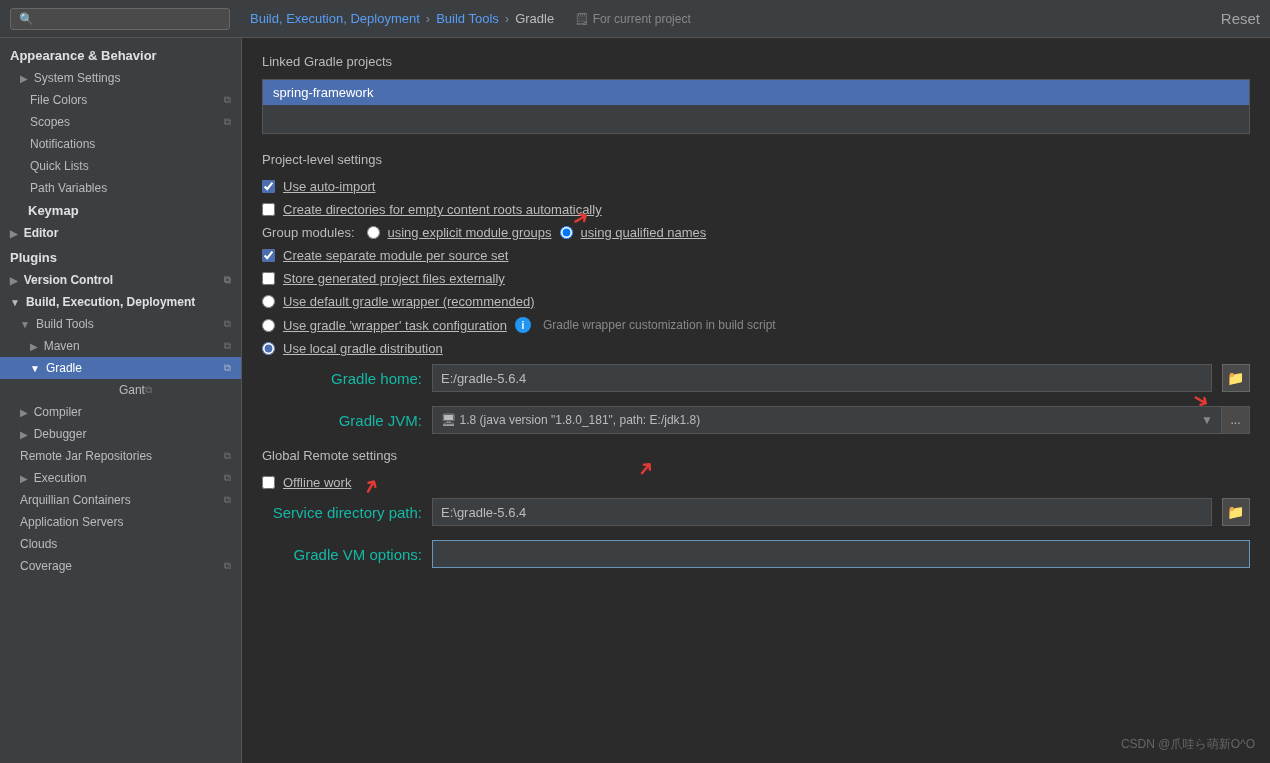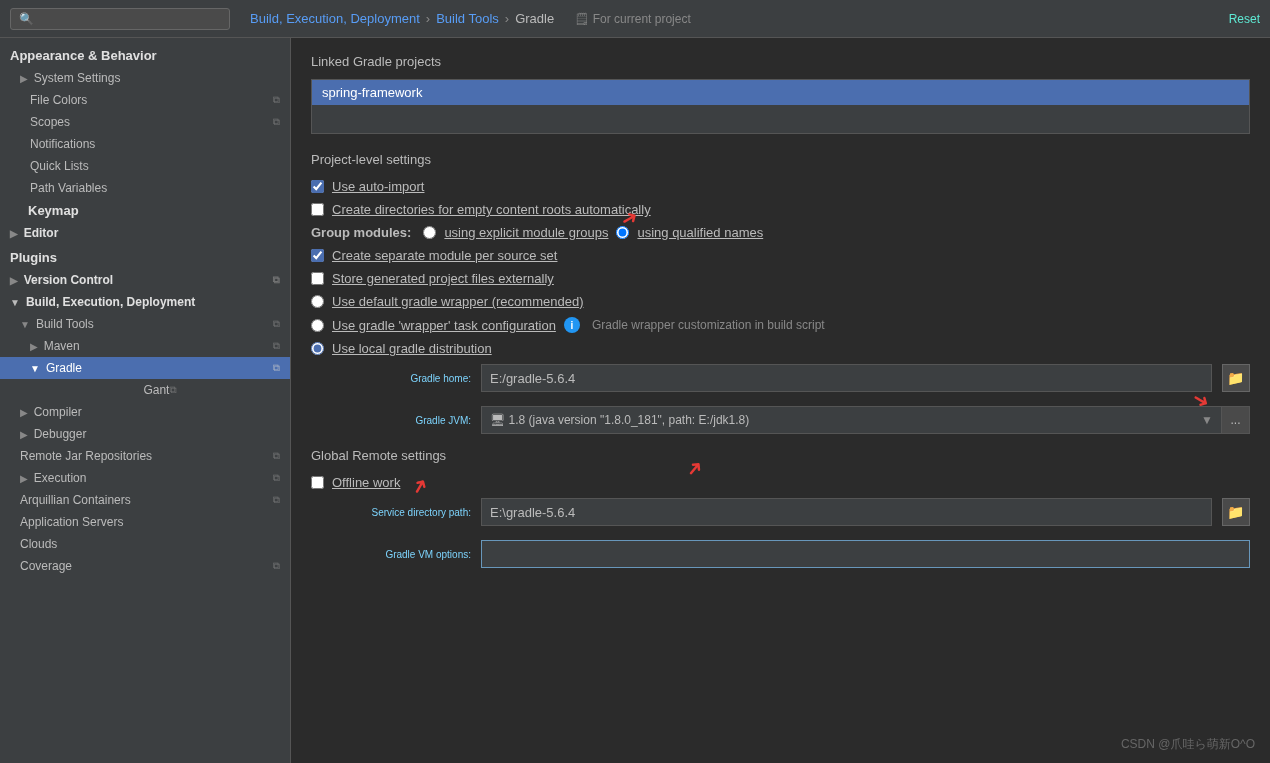--- a/index.html
+++ b/index.html
@@ -44,38 +44,38 @@
       align-items: center;
       padding-left: 20px;
       font-size: 13px;
       color: #bbbbbb;
       gap: 6px;
     }
     .breadcrumb-separator { color: #888; }
     .for-current-project { color: #888; font-size: 12px; margin-left: 10px; }
     .for-current-project::before { content: "🗒 "; }
     .reset-btn {
-      color: #5eead4;
-      cursor: pointer;
-      font-size: 12px;
+      color: #a3a3a3;
+      cursor: pointer;
+      font-size: 15px;
       background: none;
       border: none;
       margin-left: auto;
     }
 
     
     .main-layout {
       display: flex;
       flex: 1;
       overflow: hidden;
     }
 
     
     .sidebar {
-      width: 291px;
+      width: 242px;
       background: #3c3f41;
       border-right: 1px solid #555;
       overflow-y: auto;
       flex-shrink: 0;
       padding: 4px 0;
     }
     .sidebar::-webkit-scrollbar { width: 6px; }
     .sidebar::-webkit-scrollbar-track { background: #3c3f41; }
     .sidebar::-webkit-scrollbar-thumb { background: #666; }
 
@@ -199,22 +199,22 @@
     }
 
     .field-row {
       display: flex;
       align-items: center;
       margin-bottom: 14px;
       gap: 10px;
     }
     .field-label {
       width: 160px;
-      color: #7dd3fc;
-      font-size: 10px;
+      color: #14b8a6;
+      font-size: 15px;
       flex-shrink: 0;
       text-align: right;
     }
     .field-input-value {
       flex: 1;
       background: #3c3f41;
       border: 1px solid #555;
       color: #bbbbbb;
       padding: 4px 8px;
       font-size: 13px;
@@ -465,21 +465,21 @@
         <input type="checkbox" id="cb-auto-import" checked="" style="">
         <label for="cb-auto-import" class="option-label">Use auto-import</label>
       </div>
 
       <div class="option-row">
         <input type="checkbox" id="cb-create-dirs" style="">
         <label for="cb-create-dirs" class="option-label">Create directories for empty content roots automatically</label>
       </div>
 
       <div class="group-modules-row">
-        <span style="margin-right:4px;font-weight:bold;">Group modules:</span>
+        <span style="margin-right:4px;">Group modules:</span>
         <input type="radio" name="group-modules" id="gm1" style="">
         <label for="gm1" class="option-label">using explicit module groups</label>
         <input type="radio" name="group-modules" id="gm2" checked="" style="">
         <label for="gm2" class="option-label">using qualified names</label>
       </div>
 
       <div class="option-row">
         <input type="checkbox" id="cb-separate-module" checked="" style="">
         <label for="cb-separate-module" class="option-label">Create separate module per source set</label>
       </div>

